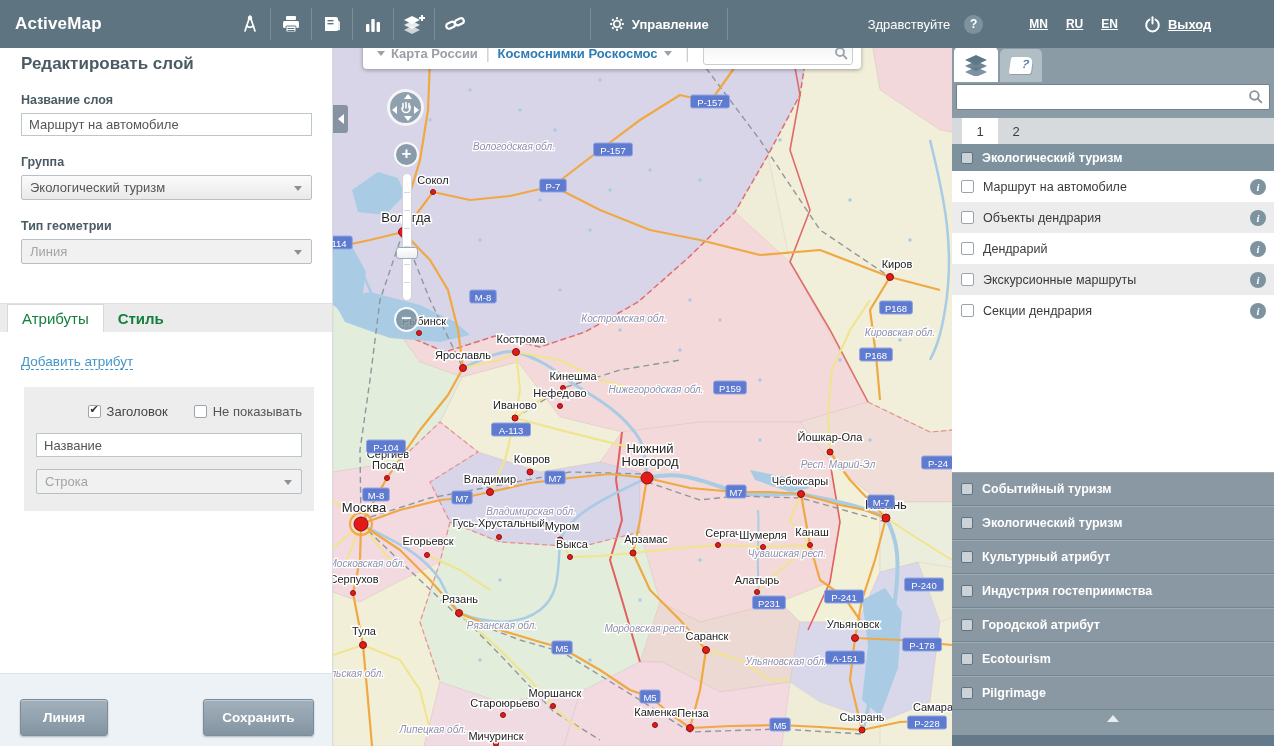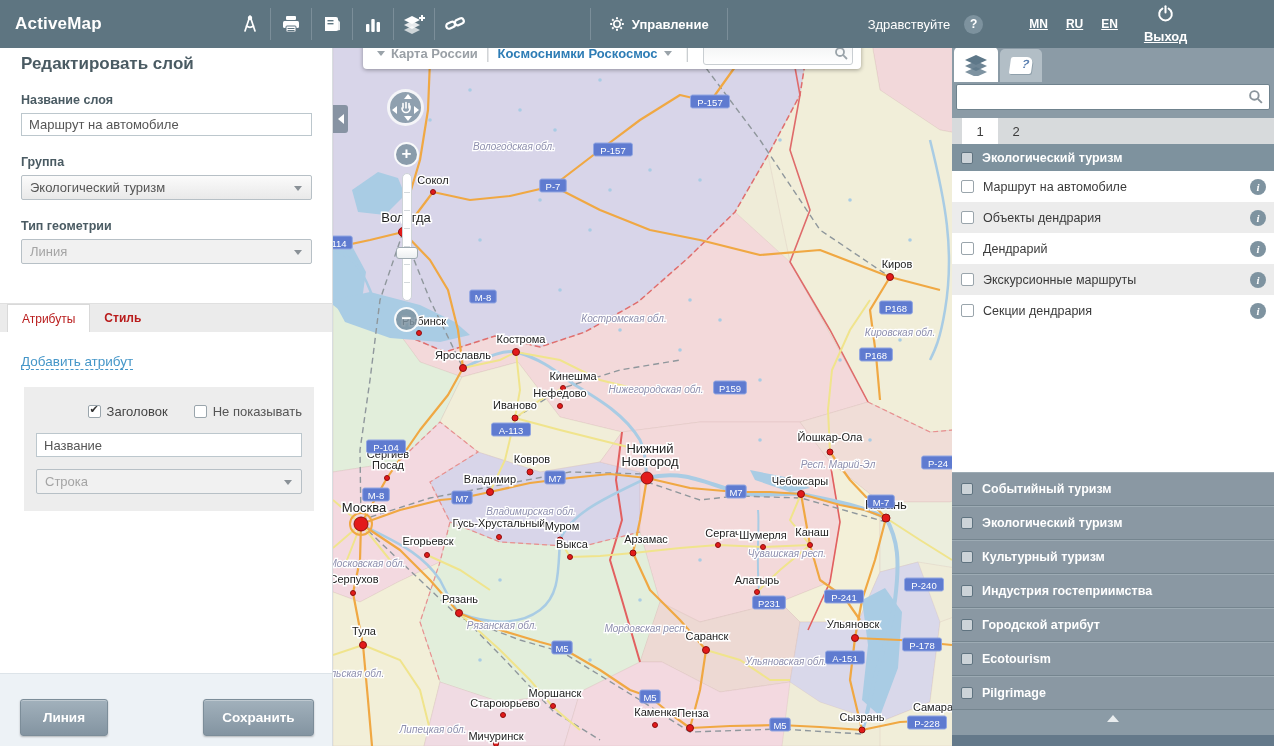--- a/index.html
+++ b/index.html
@@ -14,40 +14,40 @@
   .tb-icons { display:flex; align-items:center; height:32px; margin-left:128px; }
   .tb-icon { width:40px; height:32px; display:flex; align-items:center; justify-content:center; cursor:pointer; }
   .tb-sep { width:1px; height:32px; background:#7b8e99; }
   .tb-mgmt { display:flex; align-items:center; gap:7px; height:32px; padding:0 18px; margin-left:115px;
     border-left:1px solid #7b8e99; border-right:1px solid #7b8e99; cursor:pointer; font-weight:bold; font-size:13px; }
   #greeting { margin-left:140px; font-weight:normal; font-size:13px; }
   .q-badge { width:19px; height:19px; border-radius:50%; background:#7d929e; color:#fff;
     font-size:12px; font-weight:bold; display:flex; align-items:center; justify-content:center; margin-left:14px; cursor:pointer; }
   .langs { display:flex; gap:18px; margin-left:46px; }
   .lang { font-size:12px; font-weight:bold; text-decoration:underline; cursor:pointer; color:#fff; }
-  .logout { display:flex; align-items:center; gap:7px; margin-left:26px; margin-right:30px; cursor:pointer;flex-direction:column; }
+  .logout { display:flex; align-items:center; gap:7px; margin-left:26px; margin-right:30px; cursor:pointer; }
   .logout span { font-size:13px; font-weight:bold; text-decoration:underline; }
 
   
   #left-panel { position:absolute; left:0; top:32px; width:333px; height:714px; background:#fff; z-index:40;
     border-right:1px solid #d8dde0; }
   .lp-inner { padding:0 20px 0 21px; }
   #lp-title { margin-top:22px; font-size:17px; font-weight:bold; color:#4a5b63; }
   .lp-label { margin-top:19px; font-size:12.5px; font-weight:bold; color:#4a5b63; }
   .lp-input { margin-top:6px; width:100%; height:23px; border:1px solid #bcc7cd; padding:0 7px;
     font-size:13px; color:#555; font-family:inherit; background:#fff; }
   .lp-select { margin-top:6px; width:100%; height:25px; border:1px solid #b7c0c6; border-radius:2px;
     background:linear-gradient(#fbfbfb,#e9e9e9); display:flex; align-items:center; padding:0 8px;
     font-size:13px; color:#555; cursor:pointer; position:relative; }
   .lp-select.disabled { background:#f1f1f1; color:#a4a4a4; cursor:default; }
   .caret { width:0; height:0; border-left:4px solid transparent; border-right:4px solid transparent;
     border-top:5px solid #8a9197; position:absolute; right:9px; top:10px; }
   .tabstrip { margin-top:39px; height:29px; background:#ebebeb; border-top:1px solid #e0e0e0;
     display:flex; align-items:flex-end; padding-left:7px; }
-  .tab { height:28px; padding:0 14px; display:flex; align-items:center; font-size:12px; color:#b91c1c; cursor:pointer; }
+  .tab { height:28px; padding:0 14px; display:flex; align-items:center; font-size:15px; color:#15803d; cursor:pointer; }
   .tab.active { background:#fff; border:1px solid #d9d9d9; border-bottom:none; }
   .tab.inactive { font-weight:bold; }
   .add-link { display:inline-block; margin-top:22px; font-size:13.5px; color:#4596c8;
     border-bottom:1px dashed #4596c8; cursor:pointer; }
   .attr-card { margin-top:17px; margin-left:3px; width:290px; background:#ededed; padding:17px 12px 17px 12px; }
   .cb-row { display:flex; align-items:center; gap:6px; font-size:13px; color:#444;justify-content:flex-end; }
   .cb { width:13px; height:13px; background:#fff; border:1px solid #9aa5ac; border-radius:2px;
     position:relative; cursor:pointer; flex:none; }
   .cb.checked::after { content:"\2714"; position:absolute; left:1px; top:-3px; font-size:11px; color:#333; }
   .cb-gap { width:14px; }
@@ -634,21 +634,21 @@
         <div class="grp-head closed">
           <span class="g-cb"></span>
           <span>Событийный туризм</span>
         </div>
         <div class="grp-head closed">
           <span class="g-cb"></span>
           <span>Экологический туризм</span>
         </div>
         <div class="grp-head closed">
           <span class="g-cb"></span>
-          <span>Культурный туризм</span>
+          <span>Культурный атрибут</span>
         </div>
         <div class="grp-head closed">
           <span class="g-cb"></span>
           <span>Индустрия гостеприимства</span>
         </div>
         <div class="grp-head closed">
           <span class="g-cb"></span>
           <span>Городской атрибут</span>
         </div>
         <div class="grp-head closed">

